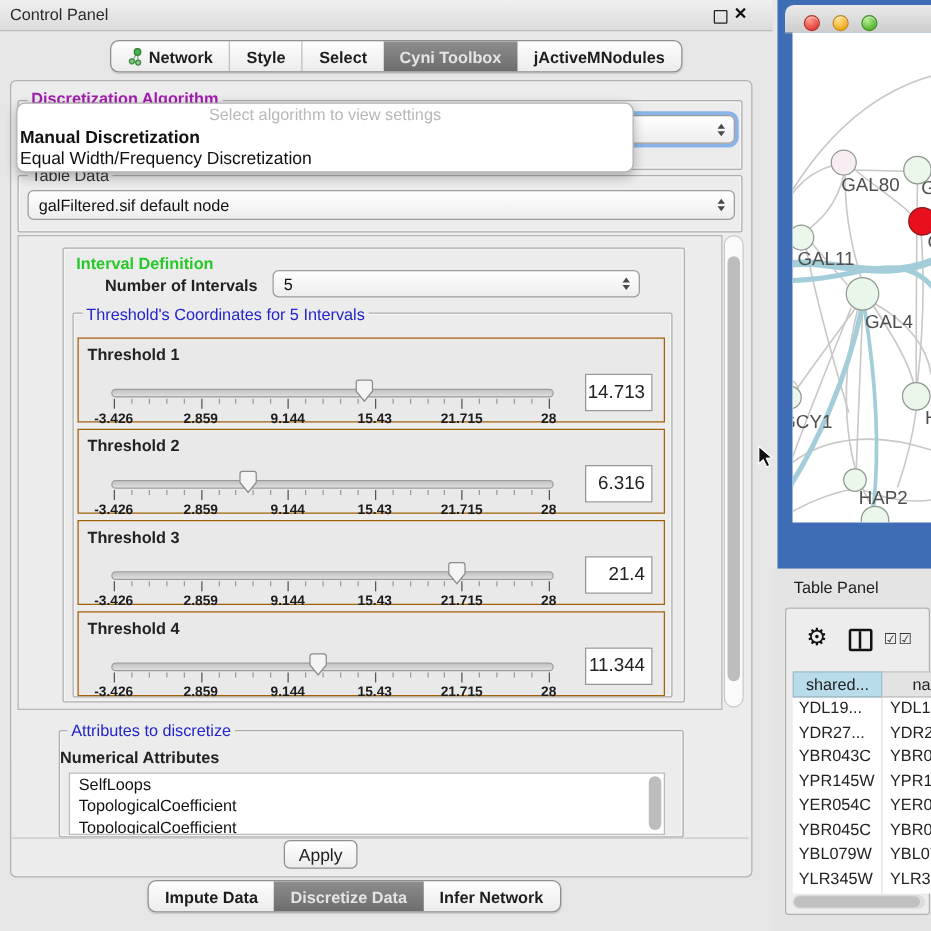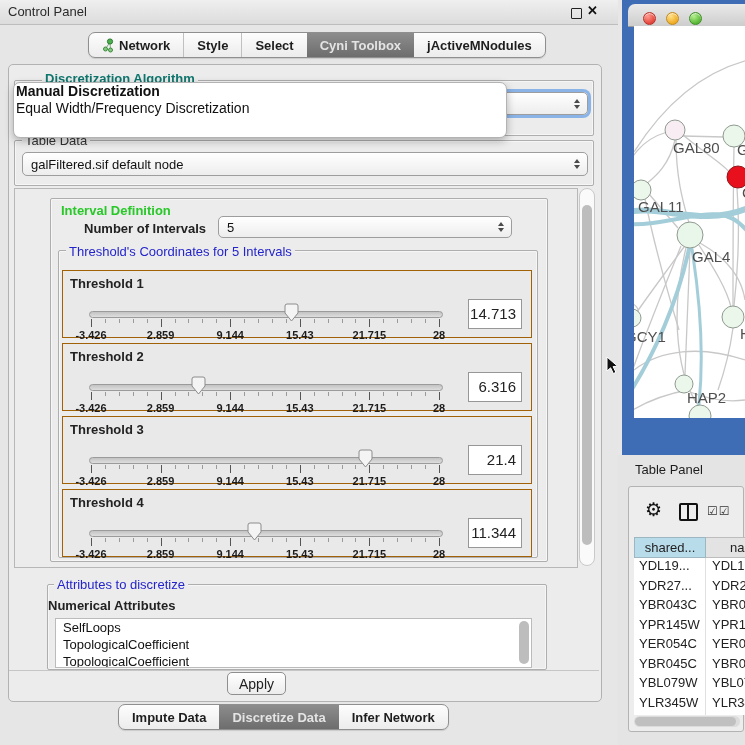--- a/index.html
+++ b/index.html
@@ -142,29 +142,30 @@
           <span>Cyni Toolbox</span>
         </div>
         <div class="seg">
           <span>jActiveMNodules</span>
         </div>
       </div>
 
     <div class="abs outer-panel"></div>
 
     <div class="abs grp" style="left:14px;top:80px;width:578px;height:54px;"></div>
-    <div class="grp-label bold" style="left:22px;top:71px;color:#0f766e;margin-left:20px;">Discretization Algorithm</div>
+    <div class="grp-label bold" style="left:22px;top:71px;color:#a21caf;">Discretization Algorithm</div>
     <div class="combo focused" style="left:22px;top:92px;width:566px;height:23px;">
       <span class="spin">
           <i class="up"></i>
           <i class="dn"></i>
         </span>
     </div>
 
     <div id="popup" class="abs">
+      <div class="hint">Select algorithm to view settings</div>
       <div id="popupOpts">
           <div class="opt hl">Manual Discretization</div>
           <div class="opt">Equal Width/Frequency Discretization</div>
         </div>
     </div>
 
     <div class="abs grp" style="left:14px;top:140px;width:578px;height:44px;"></div>
     <div class="grp-label" style="left:22px;top:133px;color:#333;">Table Data</div>
     <div class="combo" style="left:22px;top:152px;width:566px;height:24px;">
       <span>galFiltered.sif default node</span>

